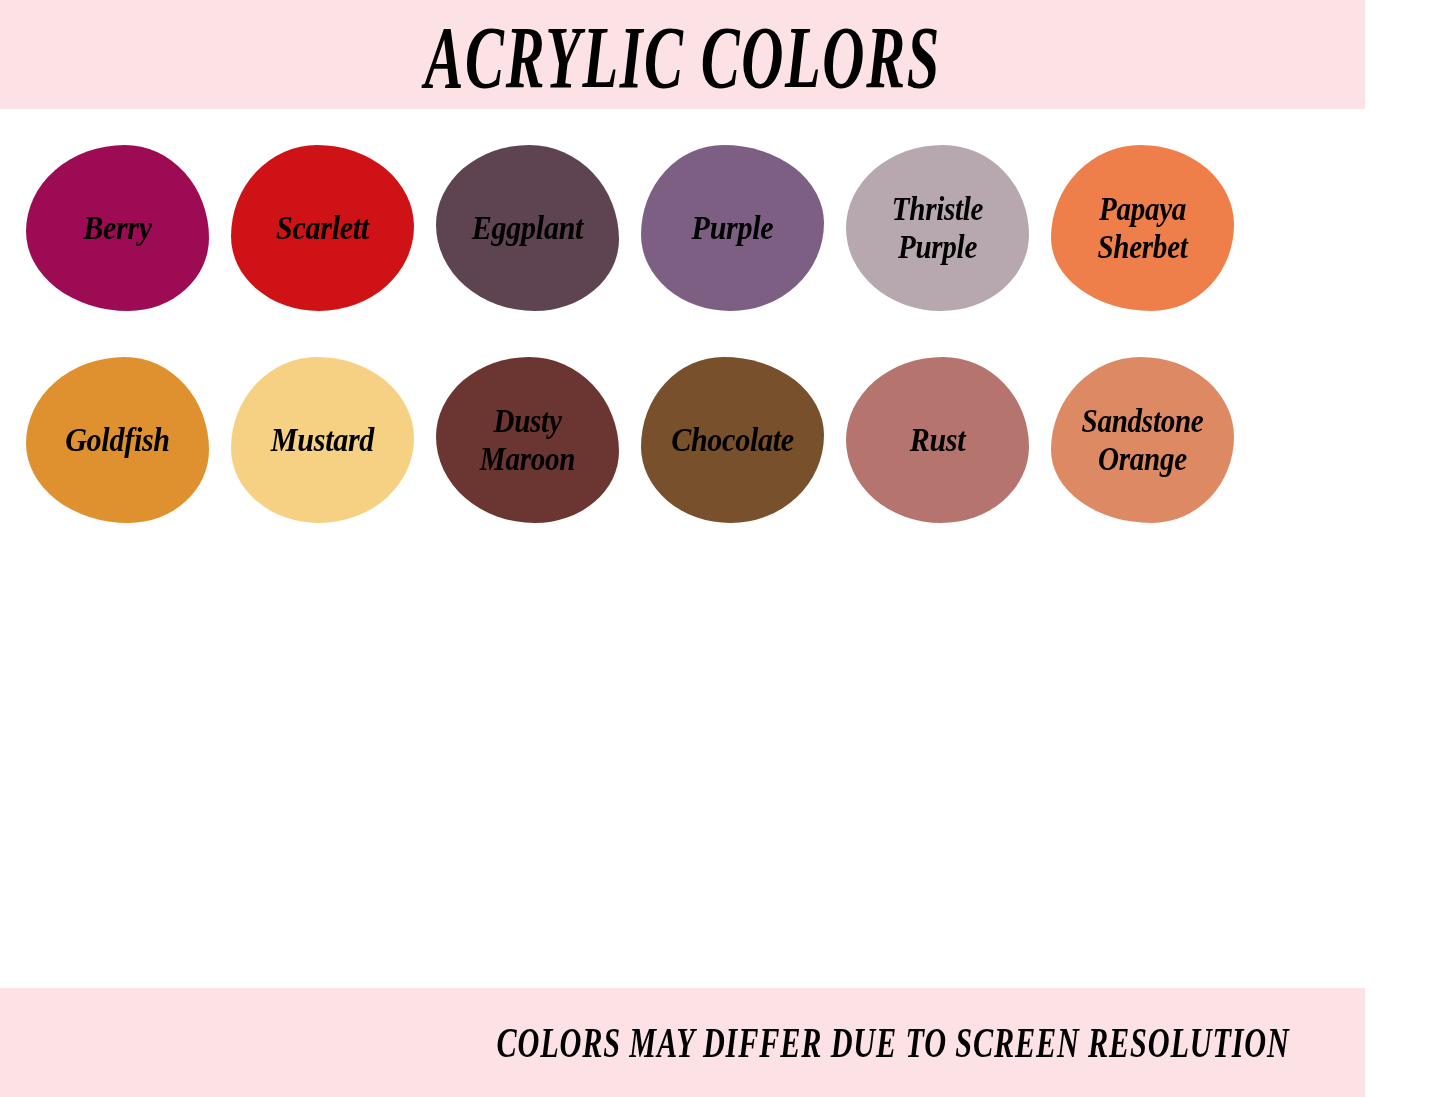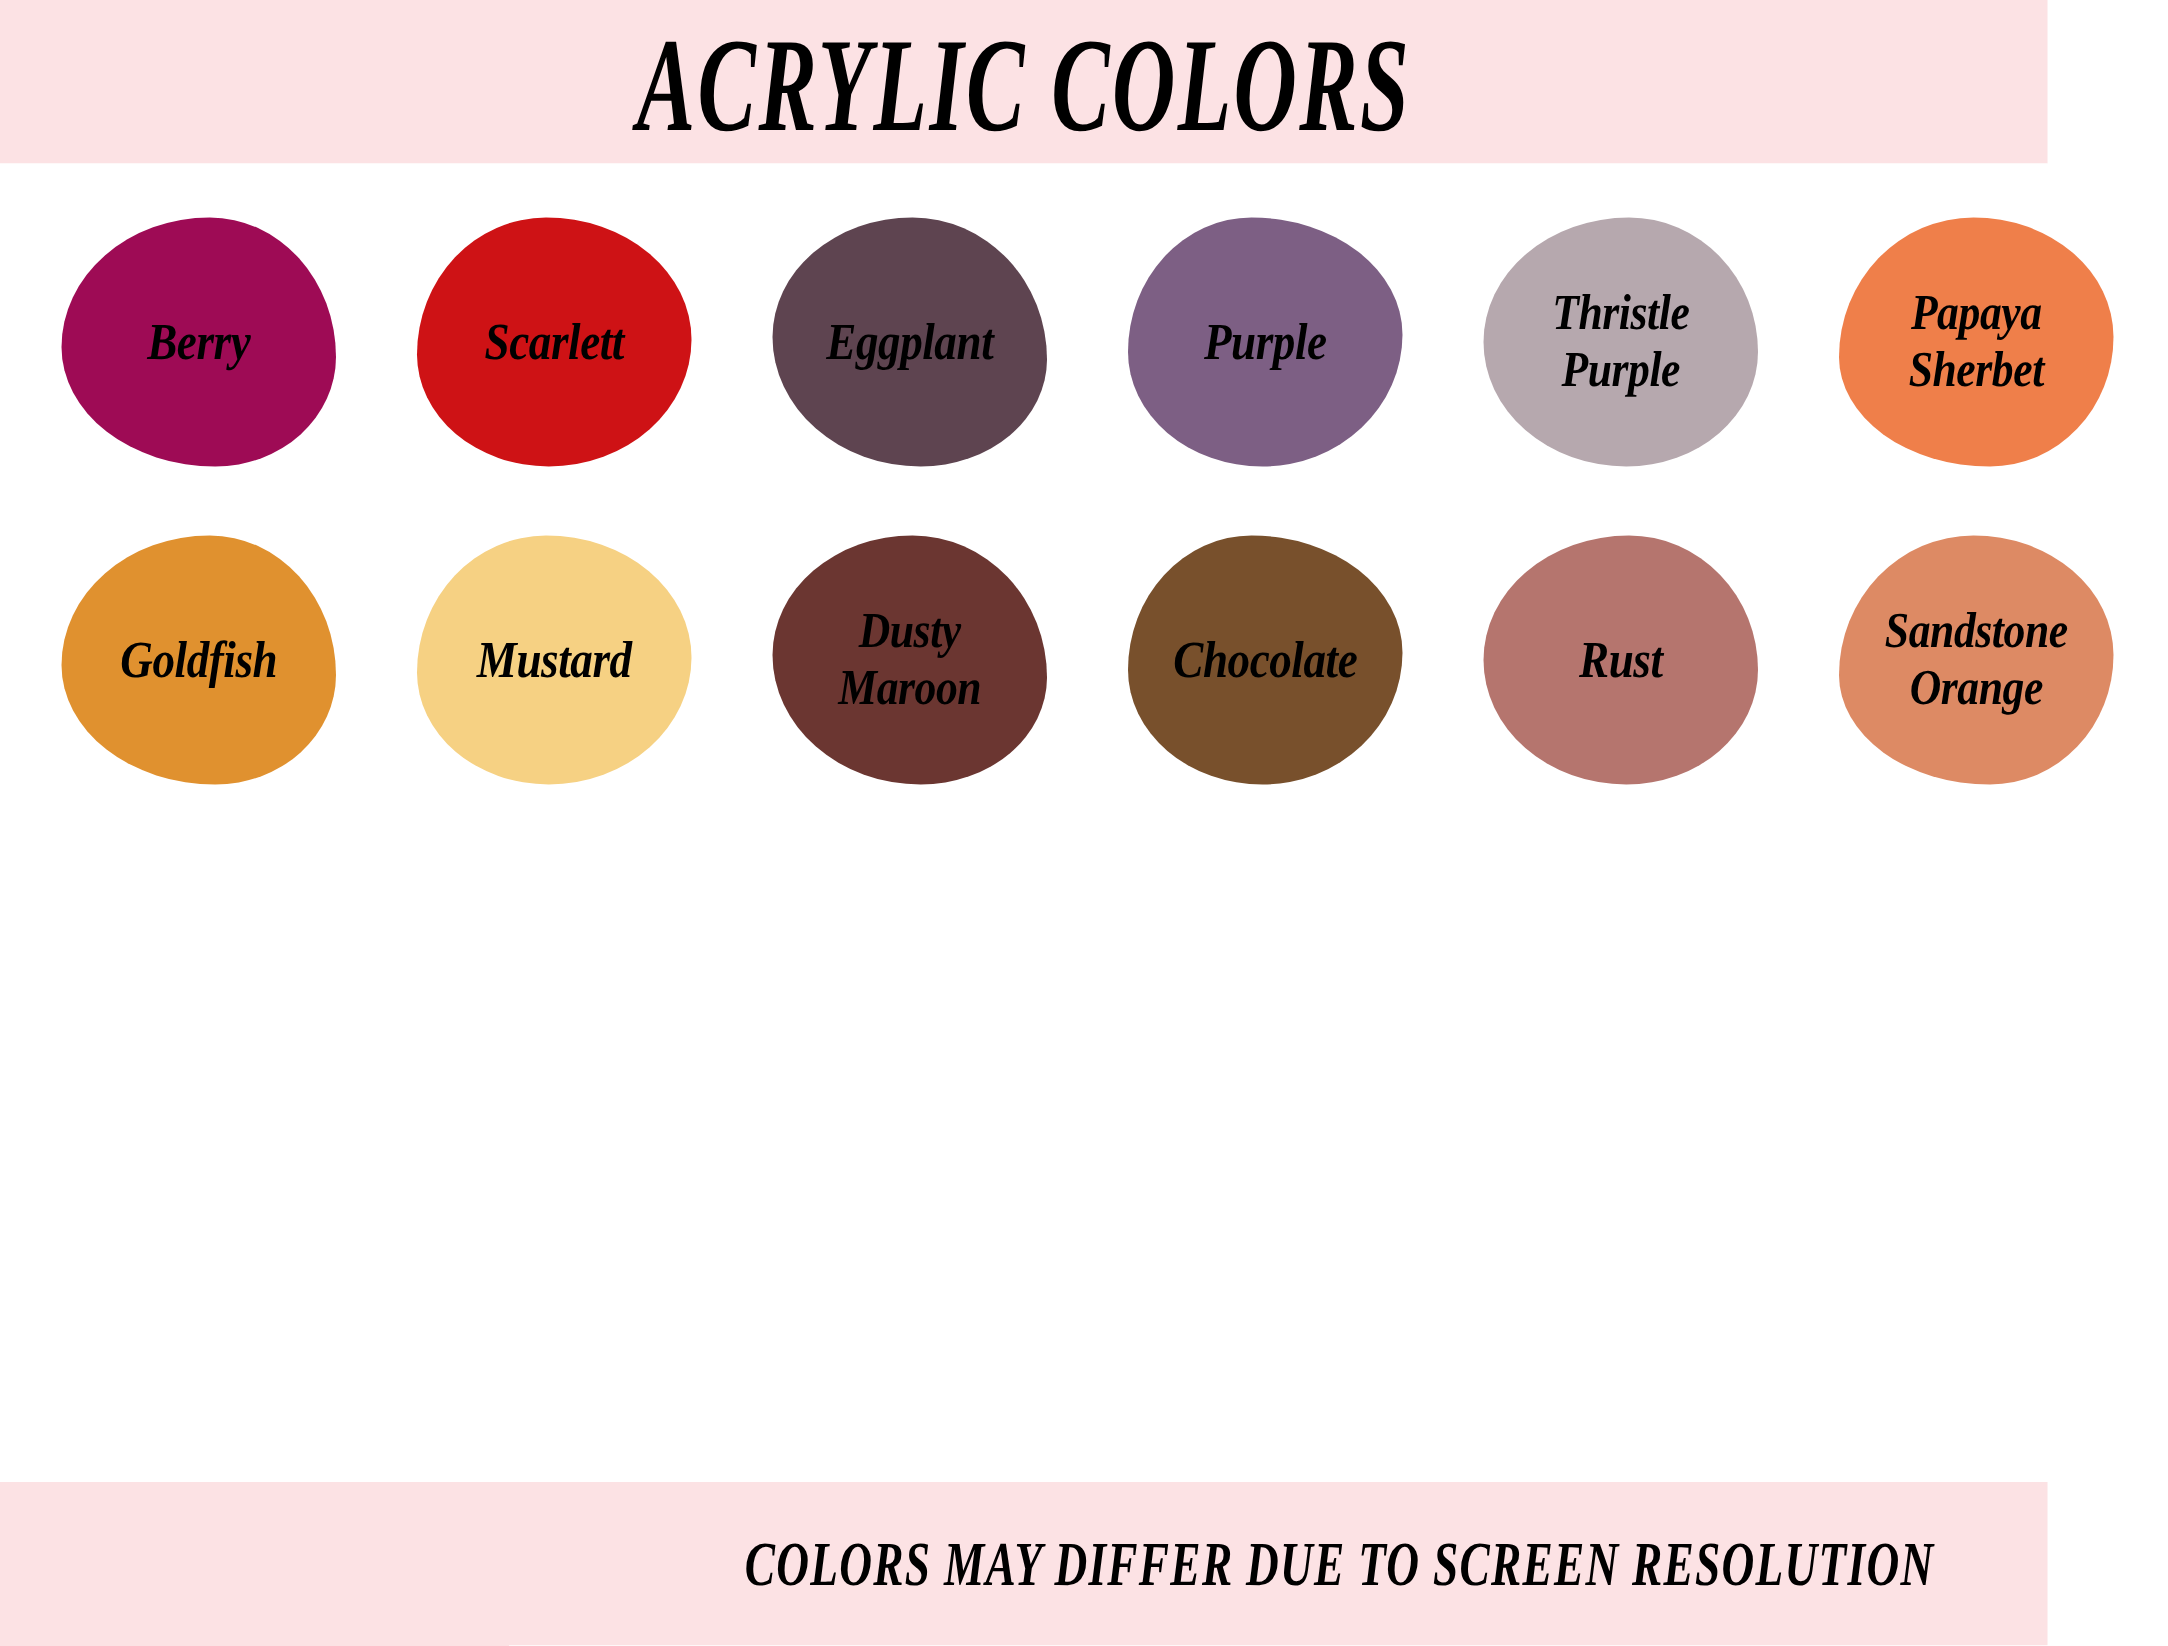--- a/index.html
+++ b/index.html
@@ -52,22 +52,21 @@
     flex: 1 1 auto;
     position: relative;
     padding: 36px 0 0 0;
     background: #ffffff;
   }
 
   .swatch-row {
     display: flex;
     align-items: flex-start;
     height: 212px;
-    padding-left: 41px;
-    gap: 32px;
+    padding-left: 26px;
   }
 
   .swatch {
     position: relative;
     width: 183px;
     height: 166px;
     margin-right: 22px;
     display: flex;
     align-items: center;
     justify-content: center;

